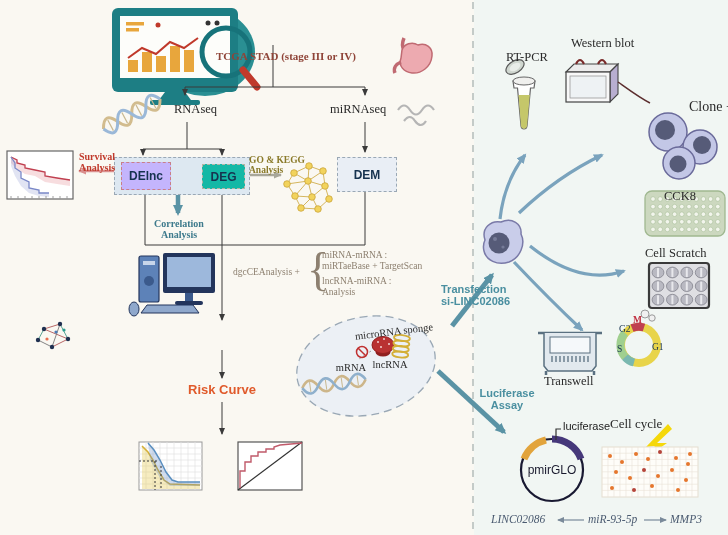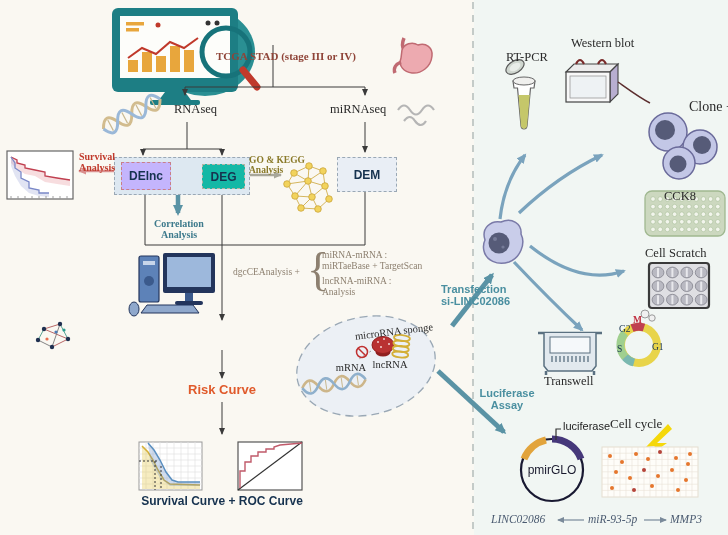--- a/index.html
+++ b/index.html
@@ -509,21 +509,20 @@
 </div>
 
 <div class="lbl serif" style="left:233px;top:267px;font-size:9.5px;color:#8d8070;">dgcCEAnalysis +</div>
 <div class="lbl serif" style="left:307px;top:245px;font-size:46px;font-weight:400;color:#8d8070;">{</div>
 <div class="lbl serif" style="left:322px;top:250px;font-size:9.5px;color:#8d8070;">miRNA-mRNA :</div>
 <div class="lbl serif" style="left:322px;top:261px;font-size:9.5px;color:#8d8070;">miRTaeBase + TargetScan</div>
 <div class="lbl serif" style="left:322px;top:276px;font-size:9.5px;color:#8d8070;">lncRNA-miRNA :</div>
 <div class="lbl serif" style="left:322px;top:287px;font-size:9.5px;color:#8d8070;">Analysis</div>
 
 <div class="lbl sansb ctr" style="left:222px;top:383px;font-size:13px;color:#e05a2b;">Risk Curve</div>
-<div class="lbl sansb ctr" style="left:222px;top:495px;font-size:12px;color:#16324f;">Survival Curve +  ROC Curve</div>
 
 <div class="lbl serif ctr" style="left:394px;top:326px;font-size:10.5px;transform:translateX(-50%) rotate(-7deg);">microRNA sponge</div>
 <div class="lbl serif ctr" style="left:351px;top:362px;font-size:10.5px;">mRNA</div>
 <div class="lbl serif ctr" style="left:390px;top:359px;font-size:10.5px;">lncRNA</div>
 
 <div class="lbl sansb" style="left:441px;top:284px;font-size:11px;color:#4a8fa0;">
   <div>Transfection</div>
   <div>si-LINC02086</div>
 </div>
 <div class="lbl sansb ctr" style="left:507px;top:388px;font-size:11px;color:#4a8fa0;">

